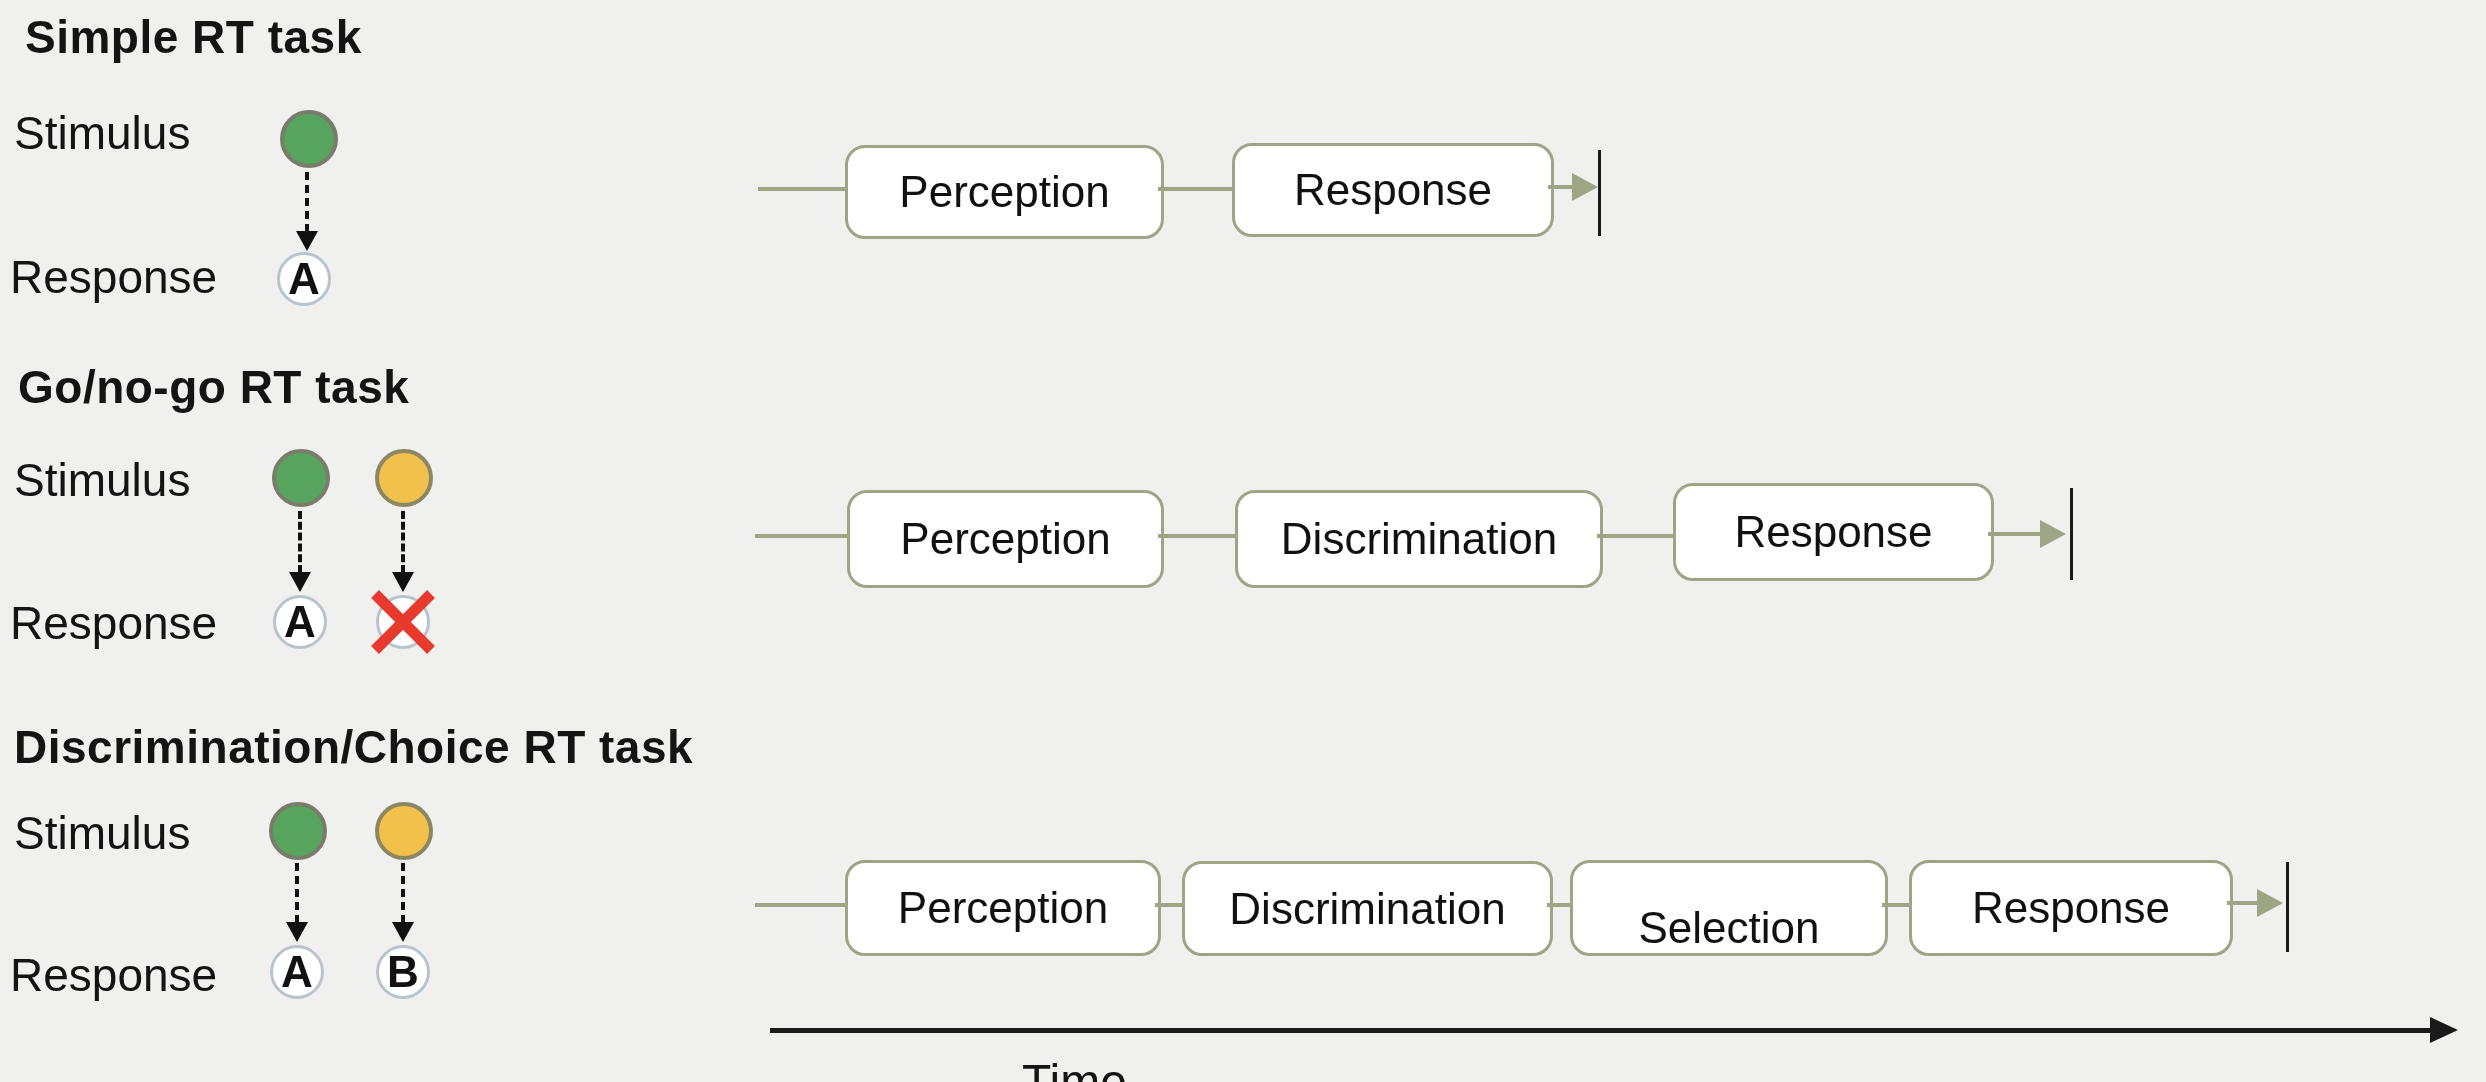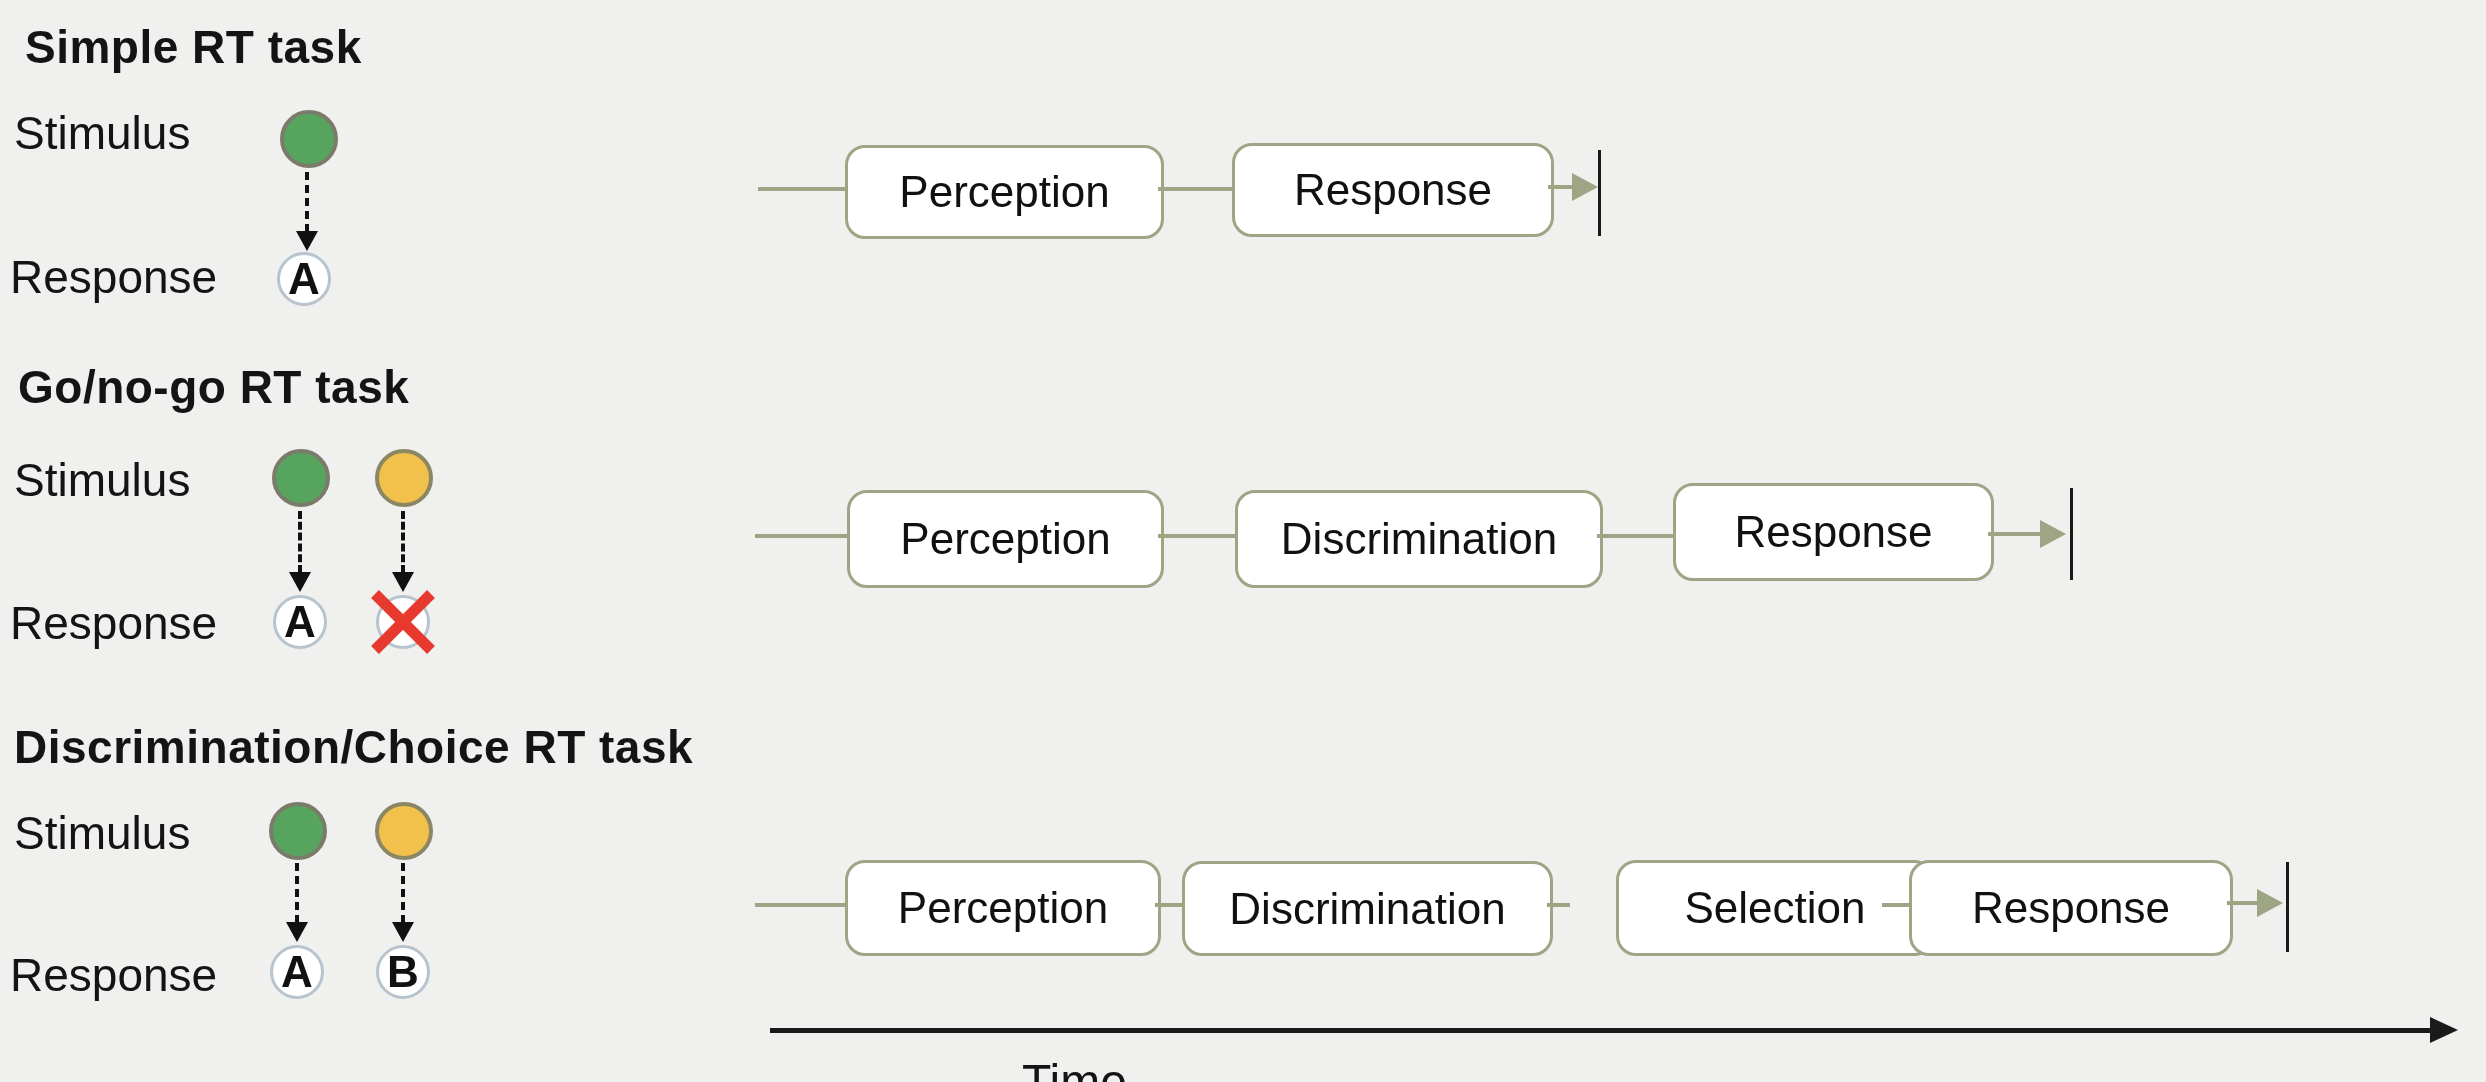--- a/index.html
+++ b/index.html
@@ -33,21 +33,21 @@
   .axis-line { background:#1a1a1a; height:5px; }
   .axis-tri { width:0; height:0; border-top:13px solid transparent; border-bottom:13px solid transparent; border-left:28px solid #1a1a1a; }
   .time-label { font-size:48px; }
 </style>
 </head>
 <body>
 
 <div class="canvas">
 
   <div>
-    <div class="abs sec-title" style="left:25px; top:20px;">Simple RT task</div>
+    <div class="abs sec-title" style="left:25px; top:10px;">Simple RT task</div>
 
     <div class="abs row-label" style="left:14px; top:106px;">Stimulus</div>
 
     <div class="abs stim-circle stim-green" style="left:280px; top:110px;"></div>
 
     <div class="abs dash-line" style="left:305px; top:172px; height:60px;"></div>
     <div class="abs tri-down" style="left:296px; top:231px;"></div>
 
     <div class="abs row-label" style="left:10px; top:250px;">Response</div>
 
@@ -138,21 +138,21 @@
     <div>
       <div class="abs h-line" style="left:755px; top:903px; width:90px;"></div>
       <div class="abs stage-box" style="left:845px; top:860px; width:310px; height:90px;">
         <span>Perception</span>
       </div>
       <div class="abs h-line" style="left:1155px; top:903px; width:27px;"></div>
       <div class="abs stage-box" style="left:1182px; top:861px; width:365px; height:89px;">
         <span>Discrimination</span>
       </div>
       <div class="abs h-line" style="left:1547px; top:903px; width:23px;"></div>
-      <div class="abs stage-box" style="left:1616px; top:860px; width:312px; height:90px;">
+      <div class="abs stage-box" style="left:1570px; top:860px; width:312px; height:90px;align-items:flex-end;">
         <span>Selection</span>
       </div>
       <div class="abs h-line" style="left:1882px; top:903px; width:27px;"></div>
       <div class="abs stage-box" style="left:1909px; top:860px; width:318px; height:90px;">
         <span>Response</span>
       </div>
       <div class="abs h-line" style="left:2227px; top:901px; width:30px;"></div>
       <div class="abs tri-right" style="left:2257px; top:889px;"></div>
       <div class="abs tick" style="left:2286px; top:862px; height:90px;"></div>
     </div>

